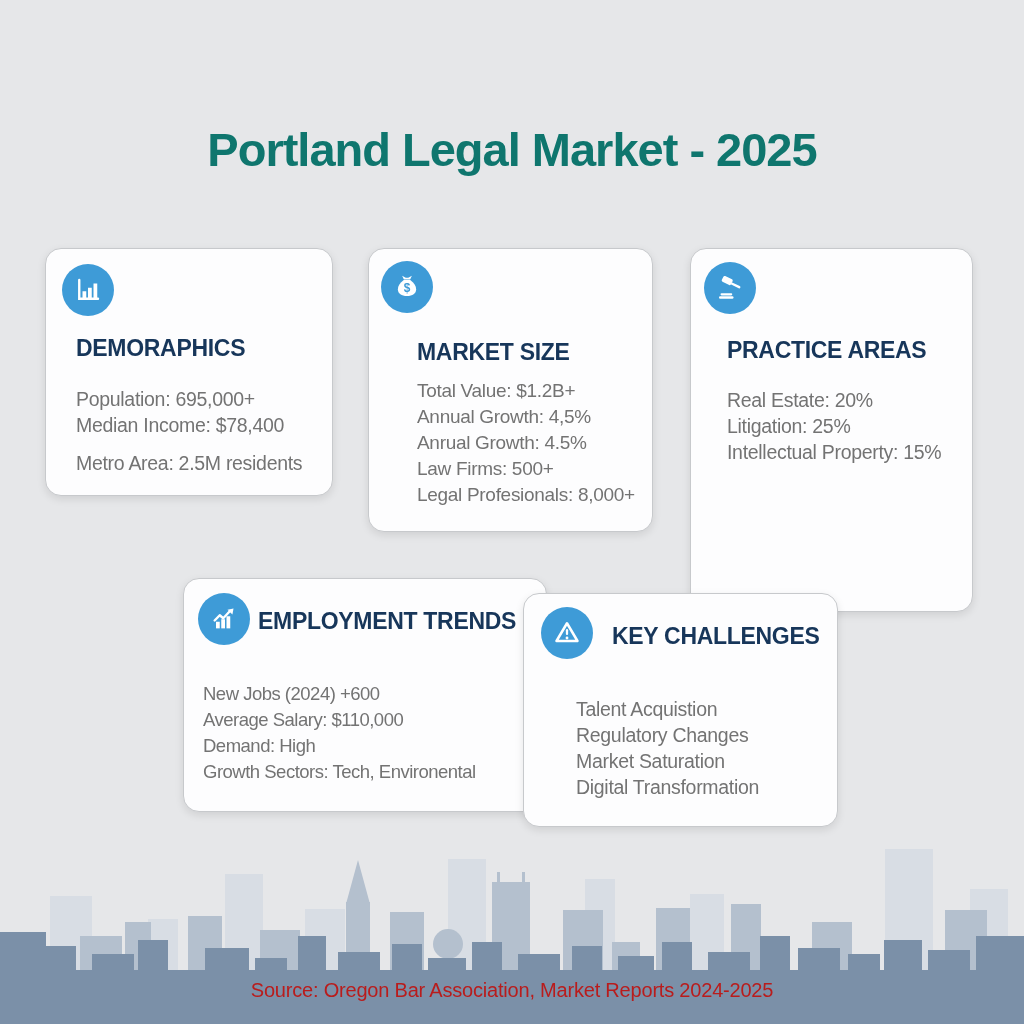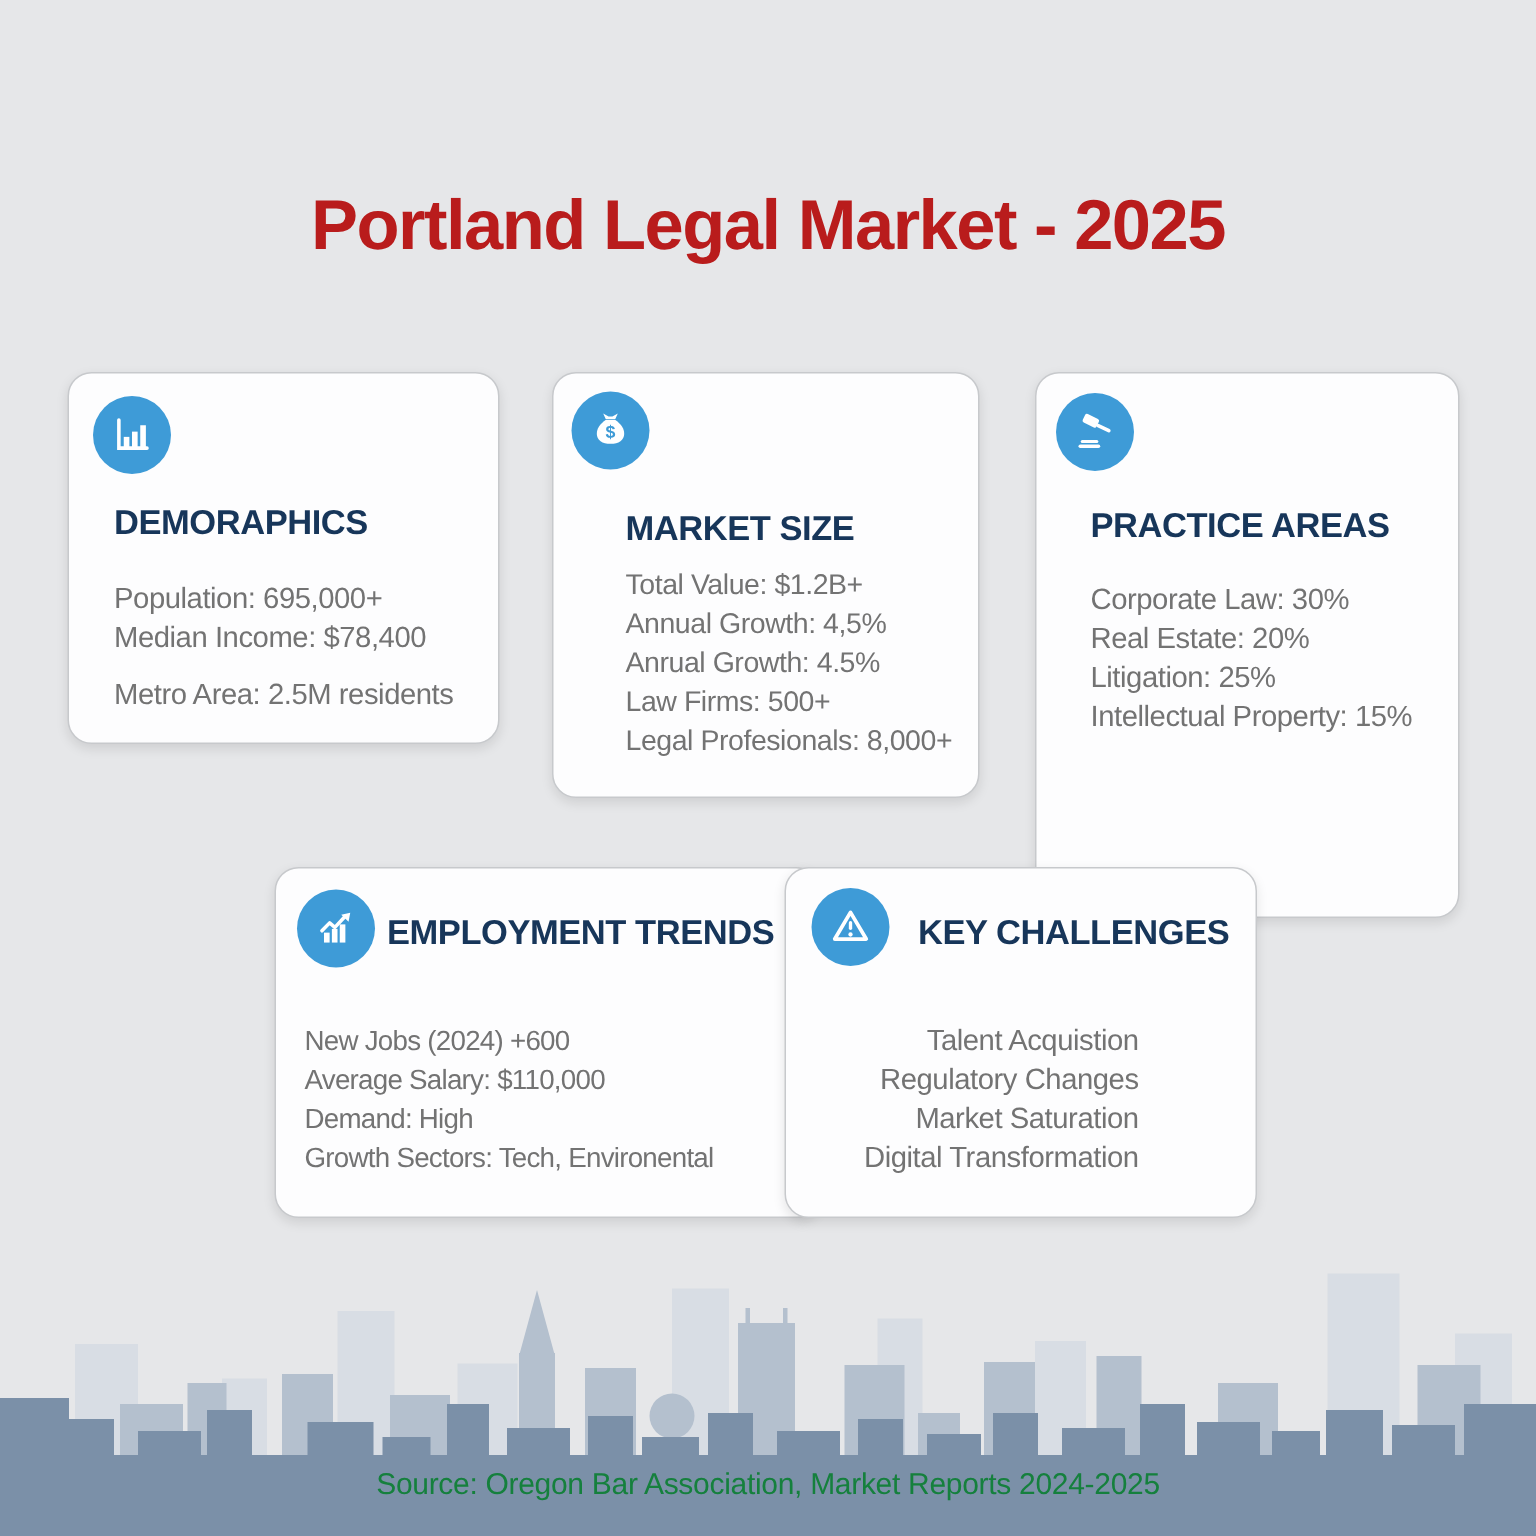--- a/index.html
+++ b/index.html
@@ -4,32 +4,32 @@
 <style>
   html,body{margin:0;padding:0;}
   body{font-family:"Liberation Sans","DejaVu Sans",sans-serif;}
   .canvas{
     position:relative;width:1024px;height:1024px;overflow:hidden;
     background:#e6e7e9;
   }
   .page-title{
     position:absolute;top:122px;left:0;width:1024px;margin:0;
     text-align:center;font-size:47px;font-weight:bold;letter-spacing:-1px;
-    color:#b91c1c;
+    color:#0f766e;
   }
   .card{
     position:absolute;background:#fdfdfe;border:1px solid #c7c9cc;
     border-radius:16px;box-shadow:0 3px 8px rgba(0,0,0,0.10);
     box-sizing:border-box;
   }
   .card-1{left:45px;top:248px;width:288px;height:248px;}
   .card-2{left:368px;top:248px;width:285px;height:284px;}
   .card-3{left:690px;top:248px;width:283px;height:364px;}
   .card-4{left:183px;top:578px;width:364px;height:234px;}
-  .card-5{left:523px;top:578px;width:315px;height:234px;text-align:right;}
+  .card-5{left:523px;top:593px;width:315px;height:234px;}
   .icon-circle{
     position:absolute;width:52px;height:52px;border-radius:50%;
     background:#3e9bd7;display:flex;align-items:center;justify-content:center;
   }
   .card-1 .icon-circle{left:16px;top:15px;}
   .card-2 .icon-circle{left:12px;top:12px;}
   .card-3 .icon-circle{left:13px;top:13px;}
   .card-4 .icon-circle{left:14px;top:14px;}
   .card-5 .icon-circle{left:17px;top:13px;}
   .card-title{
@@ -48,21 +48,21 @@
   .card-1 .card-lines{left:30px;top:137px;}
   .card-2 .card-lines{left:48px;top:129px;font-size:19px;}
   .card-3 .card-lines{left:36px;top:138px;}
   .card-4 .card-lines{left:19px;top:102px;font-size:18.5px;letter-spacing:-0.5px;}
   .card-5 .card-lines{left:52px;top:102px;}
   .card-lines .line{height:26px;line-height:26px;}
   .card-lines .line.gap{height:12px;}
   .skyline{position:absolute;left:0;bottom:0;width:1024px;height:200px;}
   .source-line{
     position:absolute;bottom:22px;left:0;width:1024px;text-align:center;
-    font-size:20px;letter-spacing:-0.2px;color:#15803d;
+    font-size:20px;letter-spacing:-0.2px;color:#b91c1c;
   }
 </style>
 </head>
 <body>
 
 <div class="canvas">
 
   <h1 class="page-title">Portland Legal Market - 2025</h1>
 
   <section class="card card-1">
@@ -107,21 +107,20 @@
         <g transform="rotate(26 12 9)">
           <rect x="4.6" y="4.8" width="8.2" height="5" rx="1.1" fill="#ffffff"></rect>
           <rect x="12.4" y="6.9" width="8.2" height="1.9" rx="0.95" fill="#ffffff"></rect>
         </g>
         <rect x="4.4" y="16.2" width="9.4" height="1.7" rx="0.85" fill="#ffffff"></rect>
         <rect x="3.2" y="18.6" width="11.6" height="1.9" rx="0.95" fill="#ffffff"></rect>
       </svg>
     </div>
     <h2 class="card-title">PRACTICE AREAS</h2>
     <div class="card-lines">
-        <div class="line">Corporate Law: 30%</div>
         <div class="line">Real Estate: 20%</div>
         <div class="line">Litigation: 25%</div>
         <div class="line">Intellectual Property: 15%</div>
       </div>
   </section>
 
   <section class="card card-4">
     <div class="icon-circle">
       <svg width="30" height="30" viewBox="0 0 24 24">
         <rect x="5.6" y="14.2" width="3" height="5.3" fill="#ffffff"></rect>

